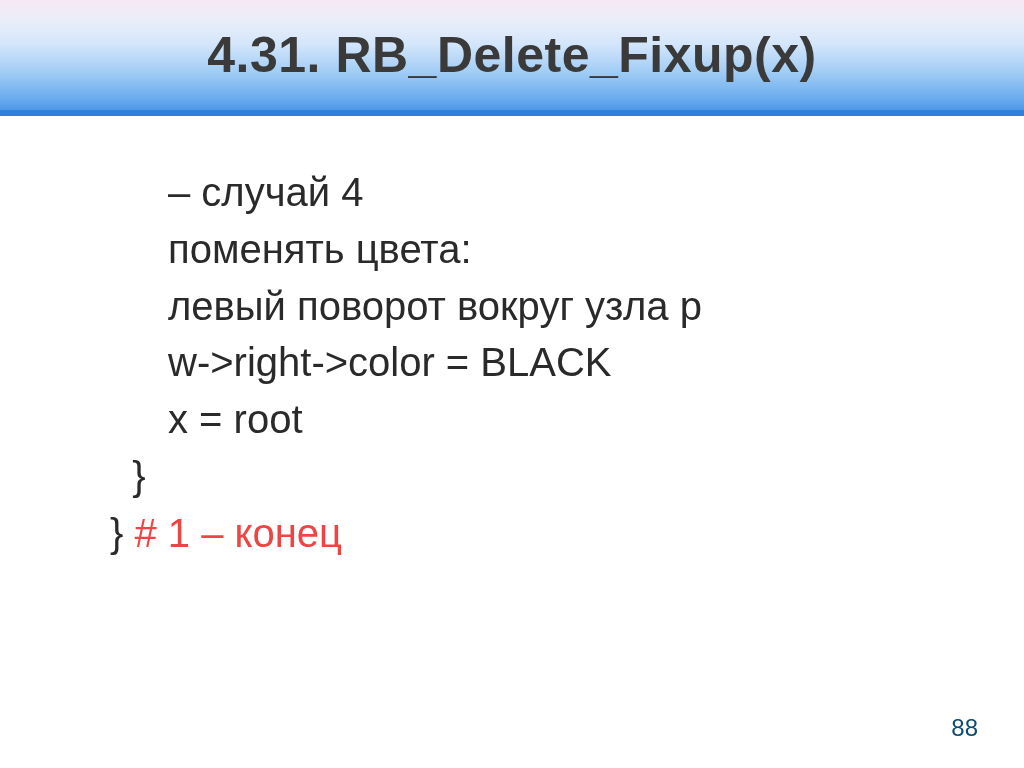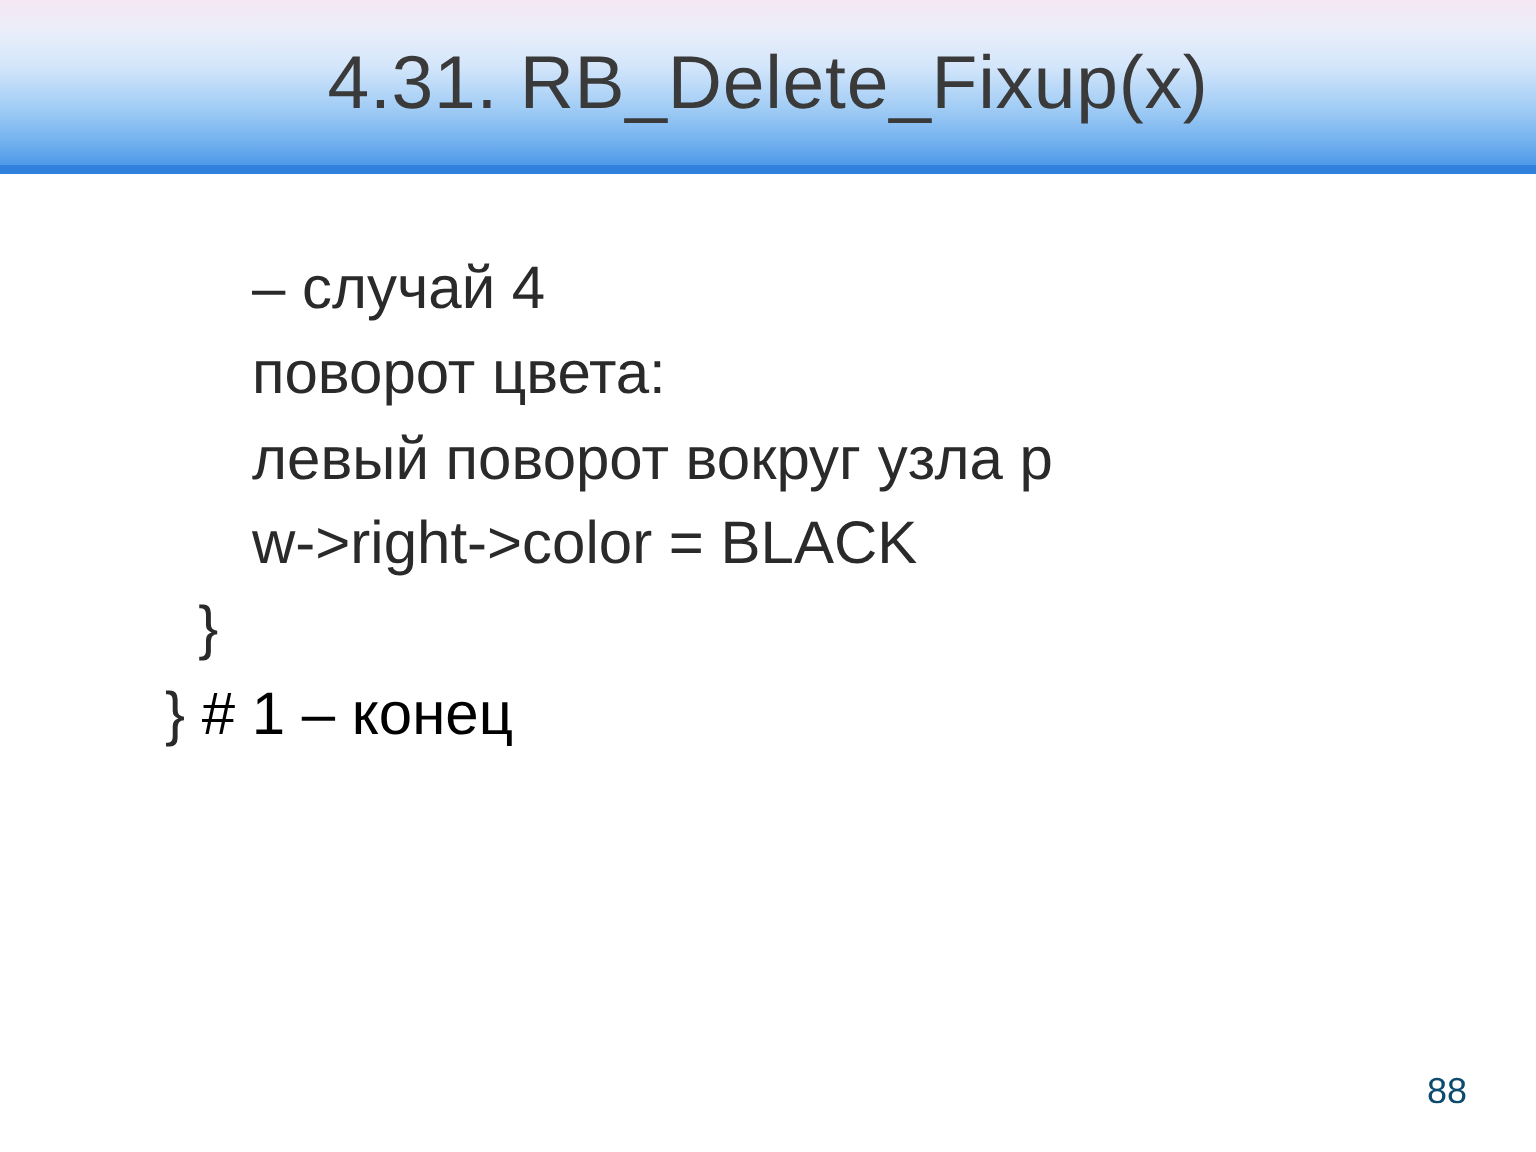--- a/index.html
+++ b/index.html
@@ -28,54 +28,55 @@
       #4e99e8 100%);
     border-bottom: 6px solid #2f81dd;
     position: relative;
     display: flex;
     align-items: center;
     justify-content: center;
   }
   .title-text {
     font-size: 50px;
     color: #3a3a3a;
-    font-weight: 400;
+    font-weight: 700;
     letter-spacing: 0.5px;
   }
   .body-area {
     padding: 48px 70px 0 110px;
     font-size: 40px;
     color: #2a2a2a;
     line-height: 1.42;
   }
   .indent0 { padding-left: 0; }
   .indent1 { padding-left: 58px; }
   .line { white-space: pre; }
-  .purple { color: #000000; margin-top: 32px; }
+  .purple { color: #ef4444; margin-top: 32px; }
   .page-num {
     position: absolute;
     right: 46px;
     bottom: 26px;
     font-size: 24px;
     color: #0c4a6e;
   }
 </style>
 </head>
 <body>
 
 <div class="slide">
 
   <div class="title-bar">
     <div class="title-text">4.31. RB_Delete_Fixup(x)</div>
   </div>
 
   <div class="body-area">
     <div class="line indent1">– случай 4</div>
-    <div class="line indent1">поворот цвета:</div>
+    <div class="line indent1">поменять цвета:</div>
     <div class="line indent1">левый поворот вокруг узла p</div>
     <div class="line indent1">w-&gt;right-&gt;color = BLACK</div>
+    <div class="line indent1">x = root</div>
     <div class="line indent0"><span>  </span><span>}</span></div>
     <div class="line indent0"><span>} </span><span class="purple"># 1 – конец</span></div>
   </div>
 
   <div class="page-num">88</div>
 
 </div>
 
 </body></html>

